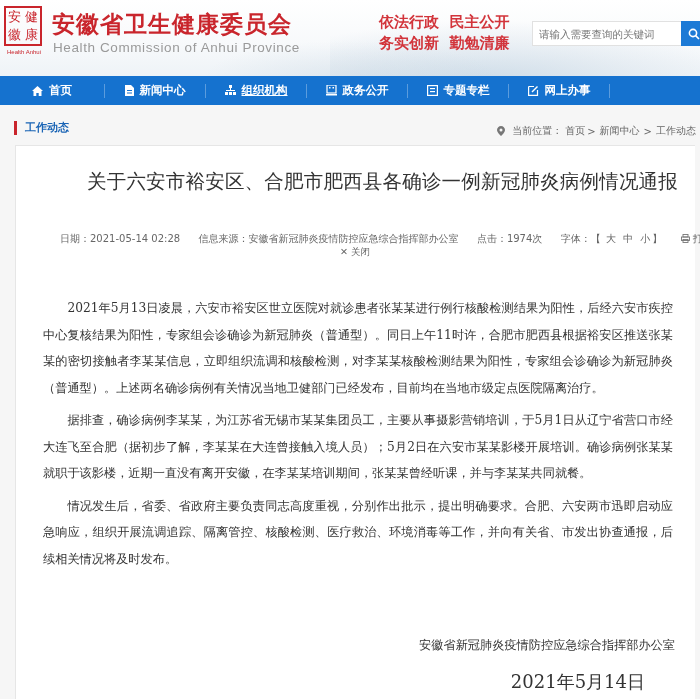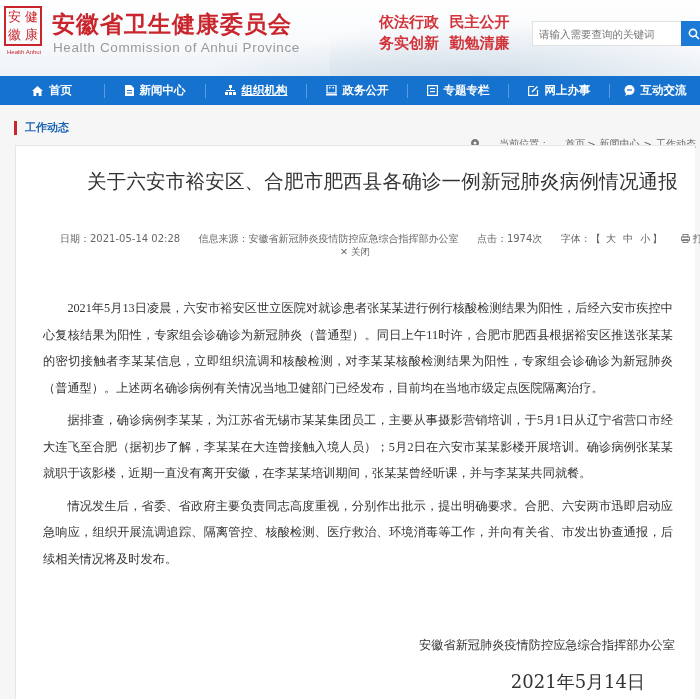--- a/index.html
+++ b/index.html
@@ -91,21 +91,21 @@
     }
     .meta .gap { display: inline-block; width: 12px; }
     .meta .fs a { color: #666; text-decoration: none; margin: 0 2px; cursor: pointer; }
     .close-link {
       position: absolute; left: 340px; top: 246px; font-size: 9.5px; color: #666; cursor: pointer;
     }
     .article-body {
       position: absolute; left: 43px; top: 295px; width: 630px; font-size: 12.2px; line-height: 26.5px;
       color: #333; text-align: justify; font-family: "DejaVu Serif", serif;
     }
-    .article-body p { text-indent: 2em; margin-bottom: 6px; font-family: Liberation Serif, serif; }
+    .article-body p { text-indent: 2em; margin-bottom: 6px; }
     .signature {
       position: absolute; right: 25px; top: 637px; font-size: 12.2px; color: #333; text-align: right;
       font-family: "DejaVu Serif", serif;
     }
     .sign-date {
       position: absolute; right: 55px; top: 670px; font-size: 18px; color: #333;
       font-family: "DejaVu Serif", serif;
     }
   </style>
 </head>
@@ -203,41 +203,31 @@
   <div class="nav-item" style="width:100px;">
     <span class="ico">
       <svg width="11" height="11" viewBox="0 0 11 11">
           <path d="M0.6 1.5 H6 M0.6 1.5 V10.4 H9.5 V5" fill="none" stroke="#fff" stroke-width="1.2"></path>
           <path d="M4 7 L9.5 1.5" stroke="#fff" stroke-width="1.4"></path>
         </svg>
     </span>
     <span>网上办事</span>
   </div>
   <div class="nav-sep"></div>
-  <div class="nav-item" style="width:90px;">
-    <span class="ico">
-      <svg width="11" height="11" viewBox="0 0 11 11">
-          <circle cx="5.5" cy="5" r="5" fill="#fff"></circle>
-          <path d="M2 9 L1 11 L4.5 9.5 Z" fill="#fff"></path>
-          <rect x="3" y="4.4" width="5" height="1.2" fill="#1572cf"></rect>
-        </svg>
-    </span>
-    <span>互动交流</span>
-  </div>
 </div>
 
 <div class="crumb-bar"></div>
 <div class="section-mark"></div>
 <div class="section-title">工作动态</div>
 <div class="breadcrumb">
   <svg width="8" height="10" viewBox="0 0 8 10" style="margin-right:4px;">
     <path d="M4 0 C1.8 0 0 1.8 0 4 C0 6.5 4 10 4 10 C4 10 8 6.5 8 4 C8 1.8 6.2 0 4 0 Z" fill="#777"></path>
     <circle cx="4" cy="4" r="1.5" fill="#f6f6f6"></circle>
   </svg>
-  <span style="margin:16px;">当前位置：</span>
+  <span style="margin:3px;">当前位置：</span>
   <span style="margin:0;">首页</span>
   <span>&gt;</span>
   <span>新闻中心</span>
   <span>&gt;</span>
   <span>工作动态</span>
 </div>
 
 <div class="content"></div>
 
 <h1 class="article-title" style="font-weight:normal;">关于六安市裕安区、合肥市肥西县各确诊一例新冠肺炎病例情况通报</h1>

